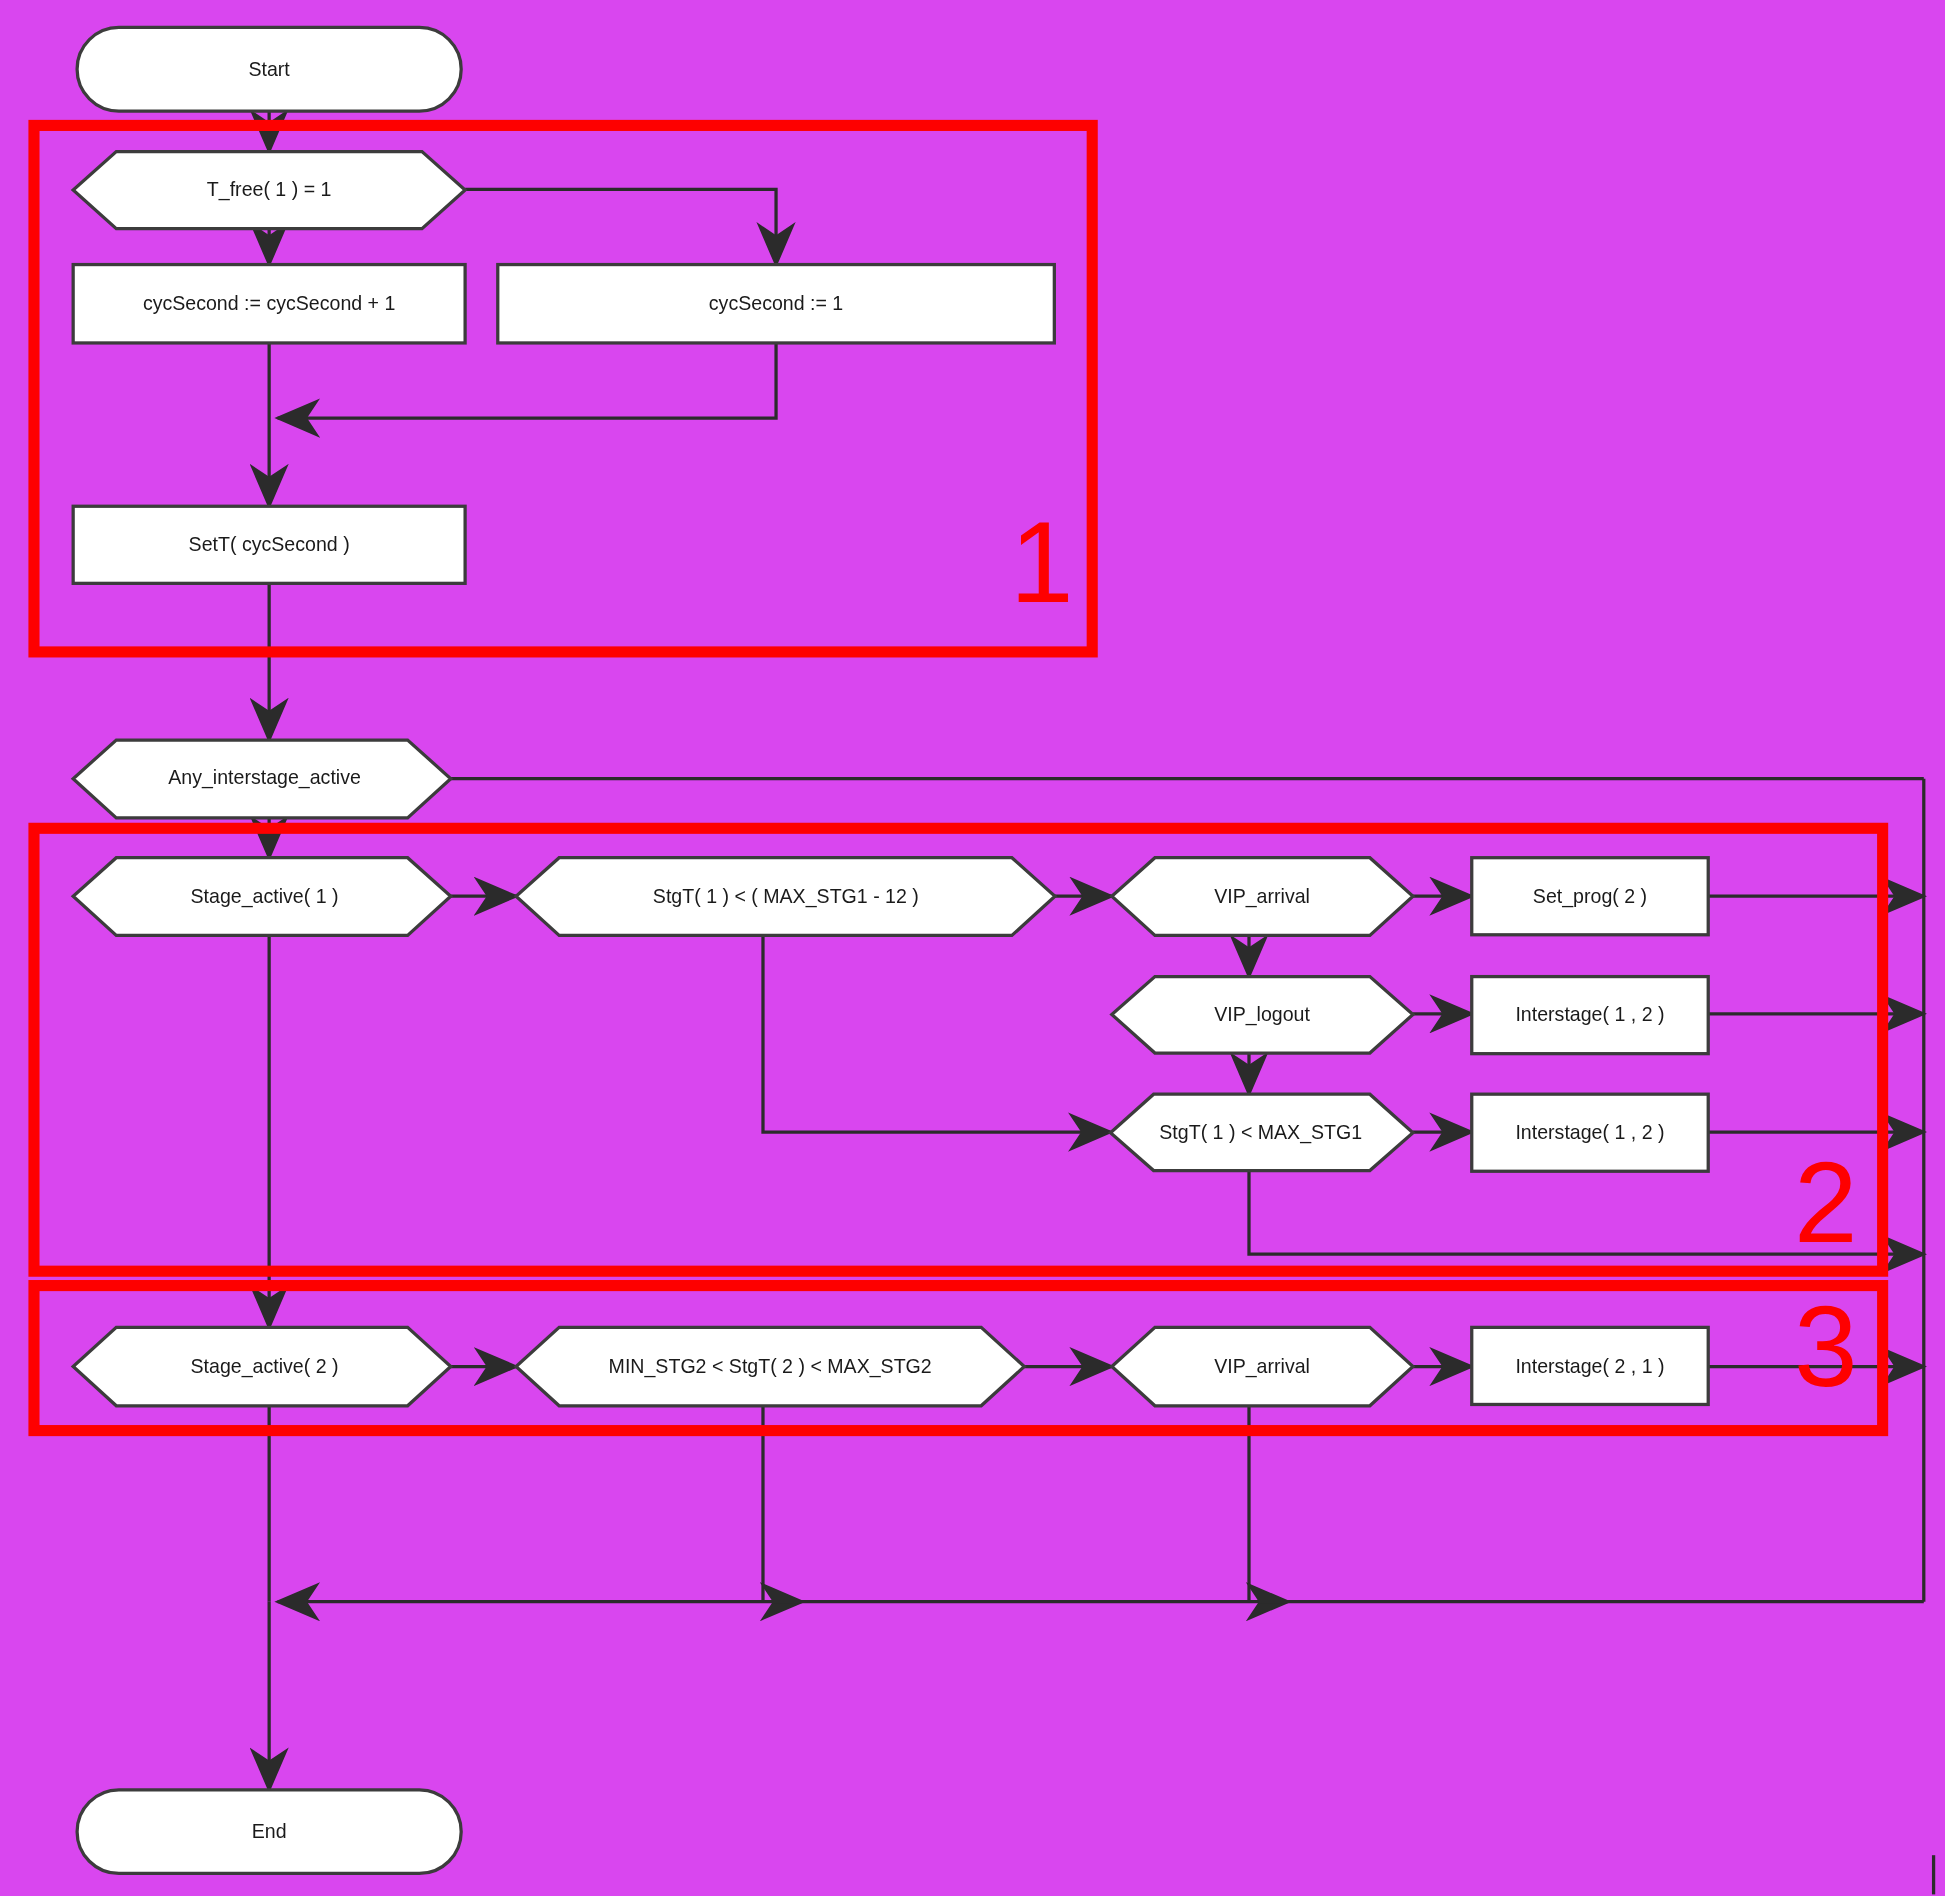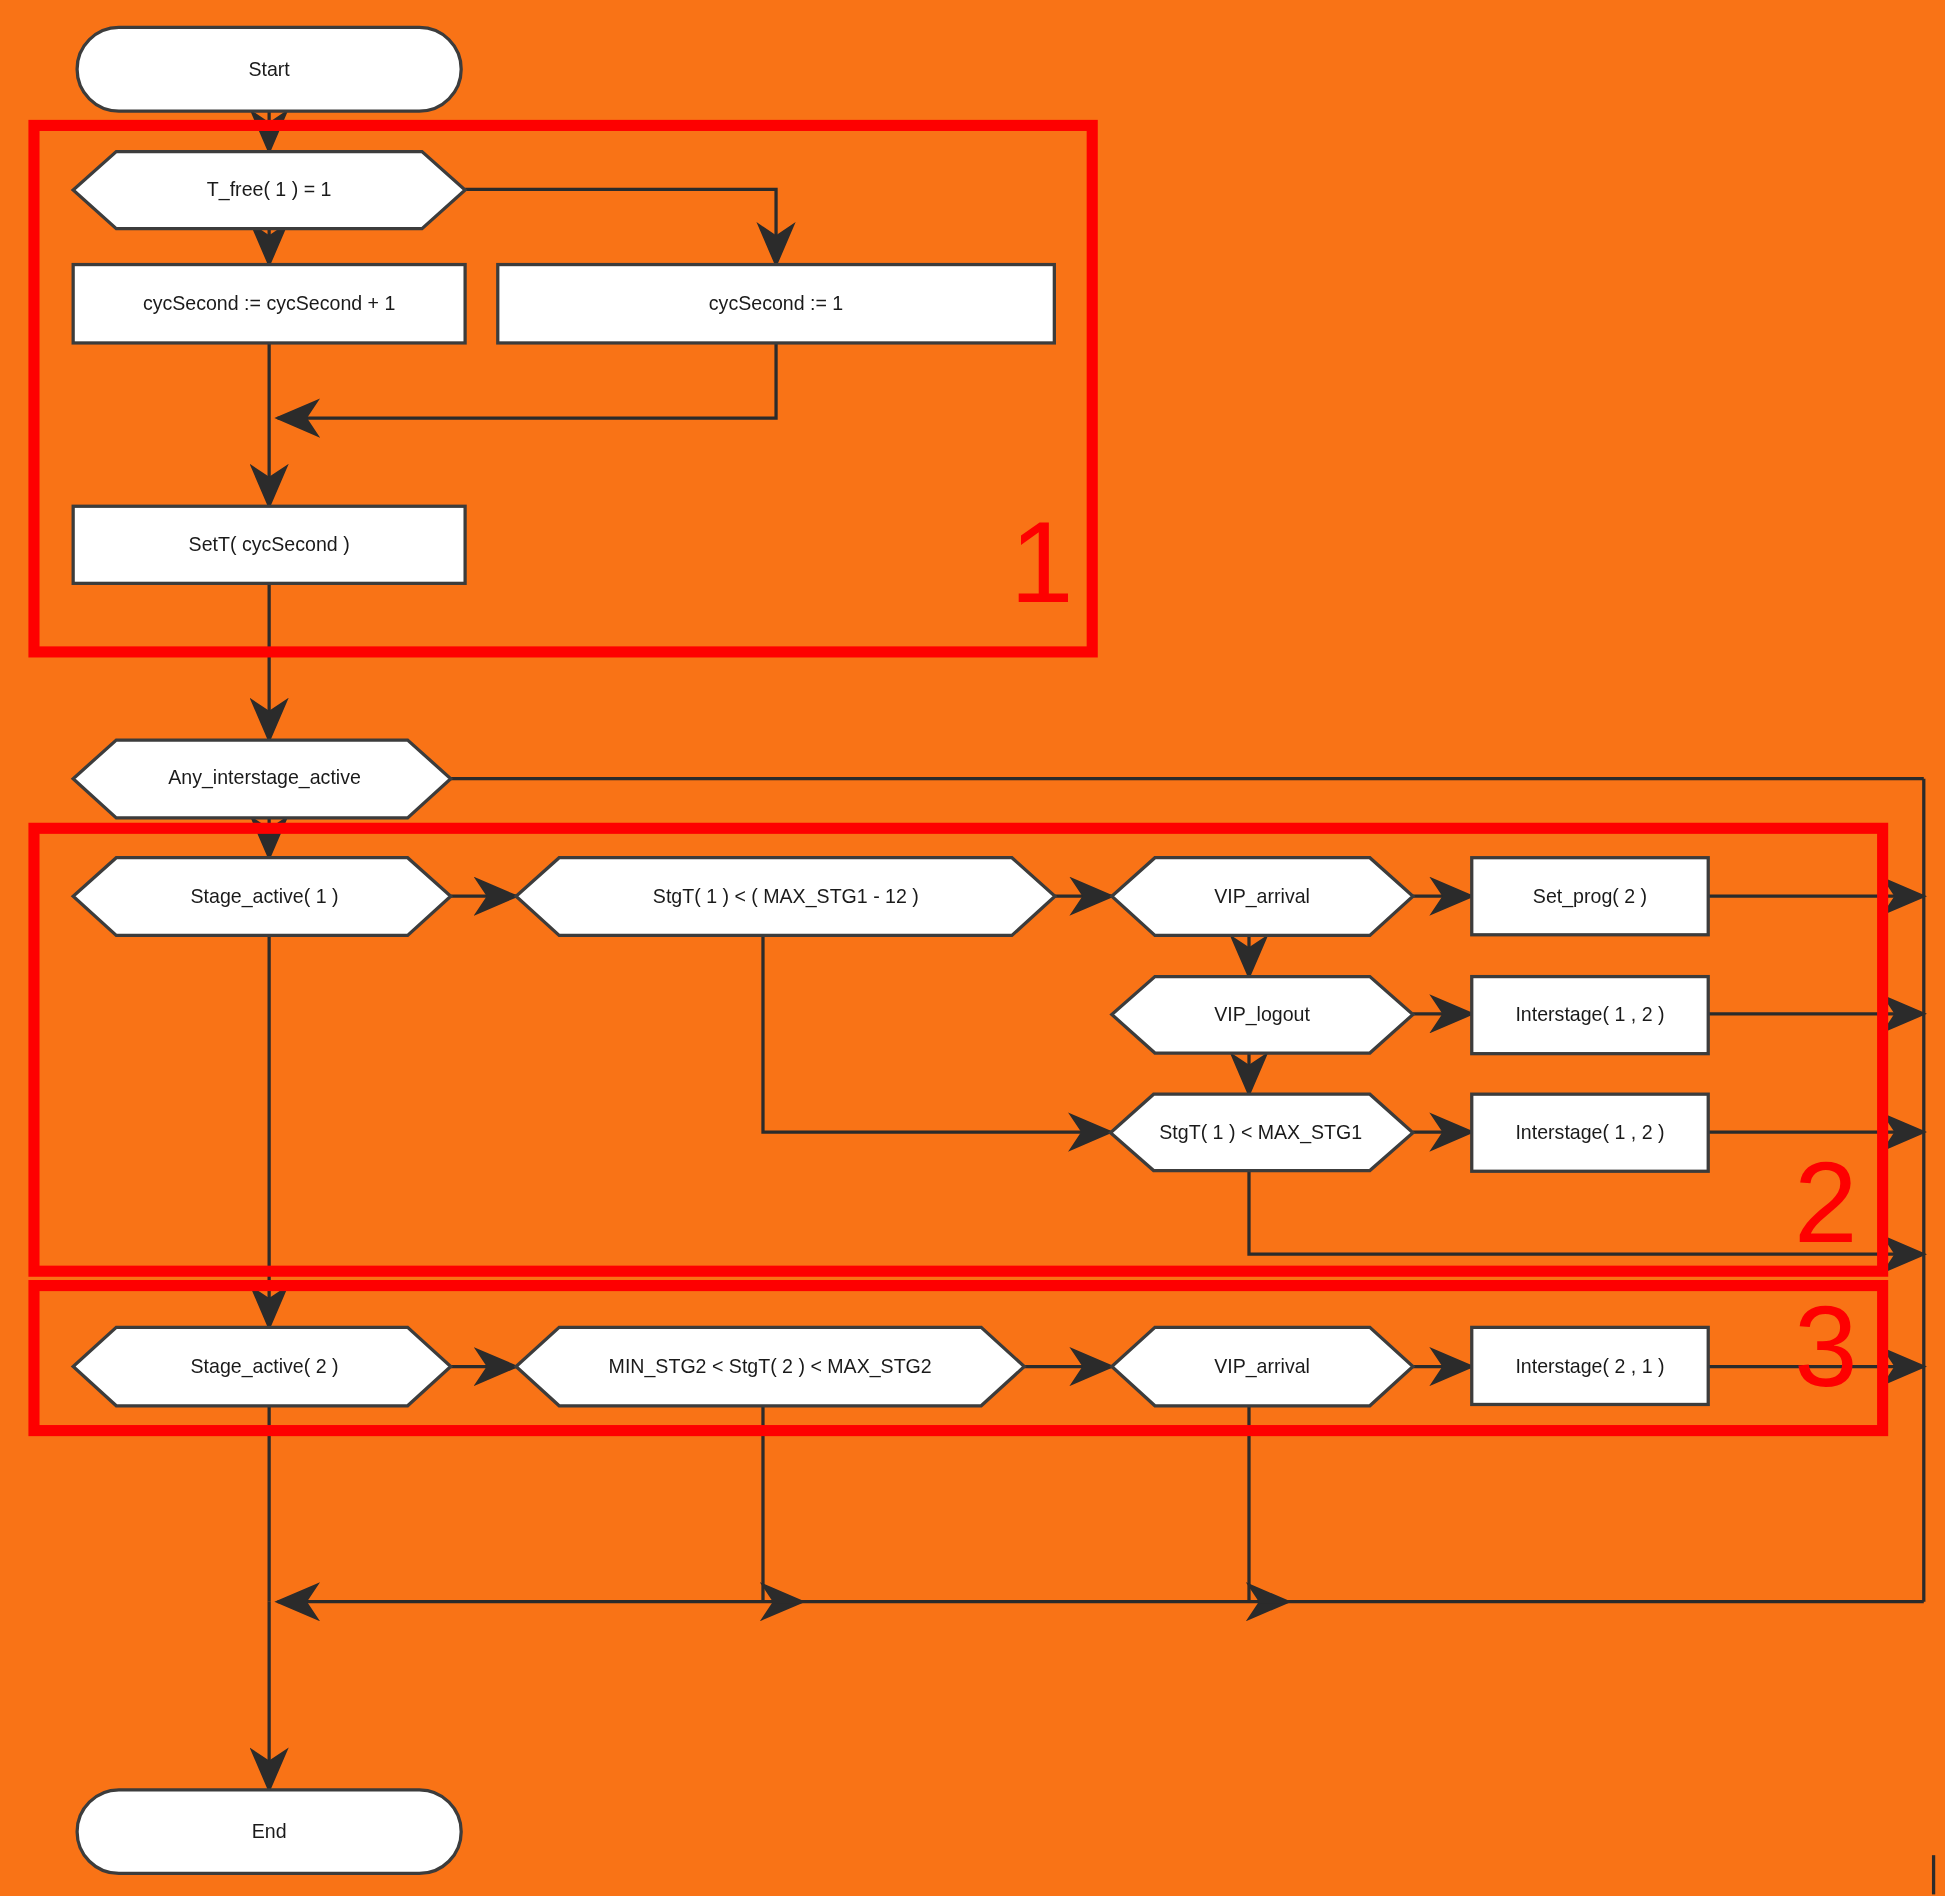--- a/index.html
+++ b/index.html
@@ -4,21 +4,21 @@
 <style>
   html, body {
     margin: 0;
     padding: 0;
     background: #ffffff;
   }
   #diagram-root {
     position: relative;
     width: 1946px;
     height: 1897px;
-    background: #f97316;
+    background: #d946ef;
     font-family: "Liberation Sans", sans-serif;
   }
   svg { display: block; }
   .node-text {
     font-family: "Liberation Sans", sans-serif;
     font-size: 30px;
     fill: #1a1a1a;
     text-anchor: middle;
     dominant-baseline: middle;
     paint-order: stroke;

